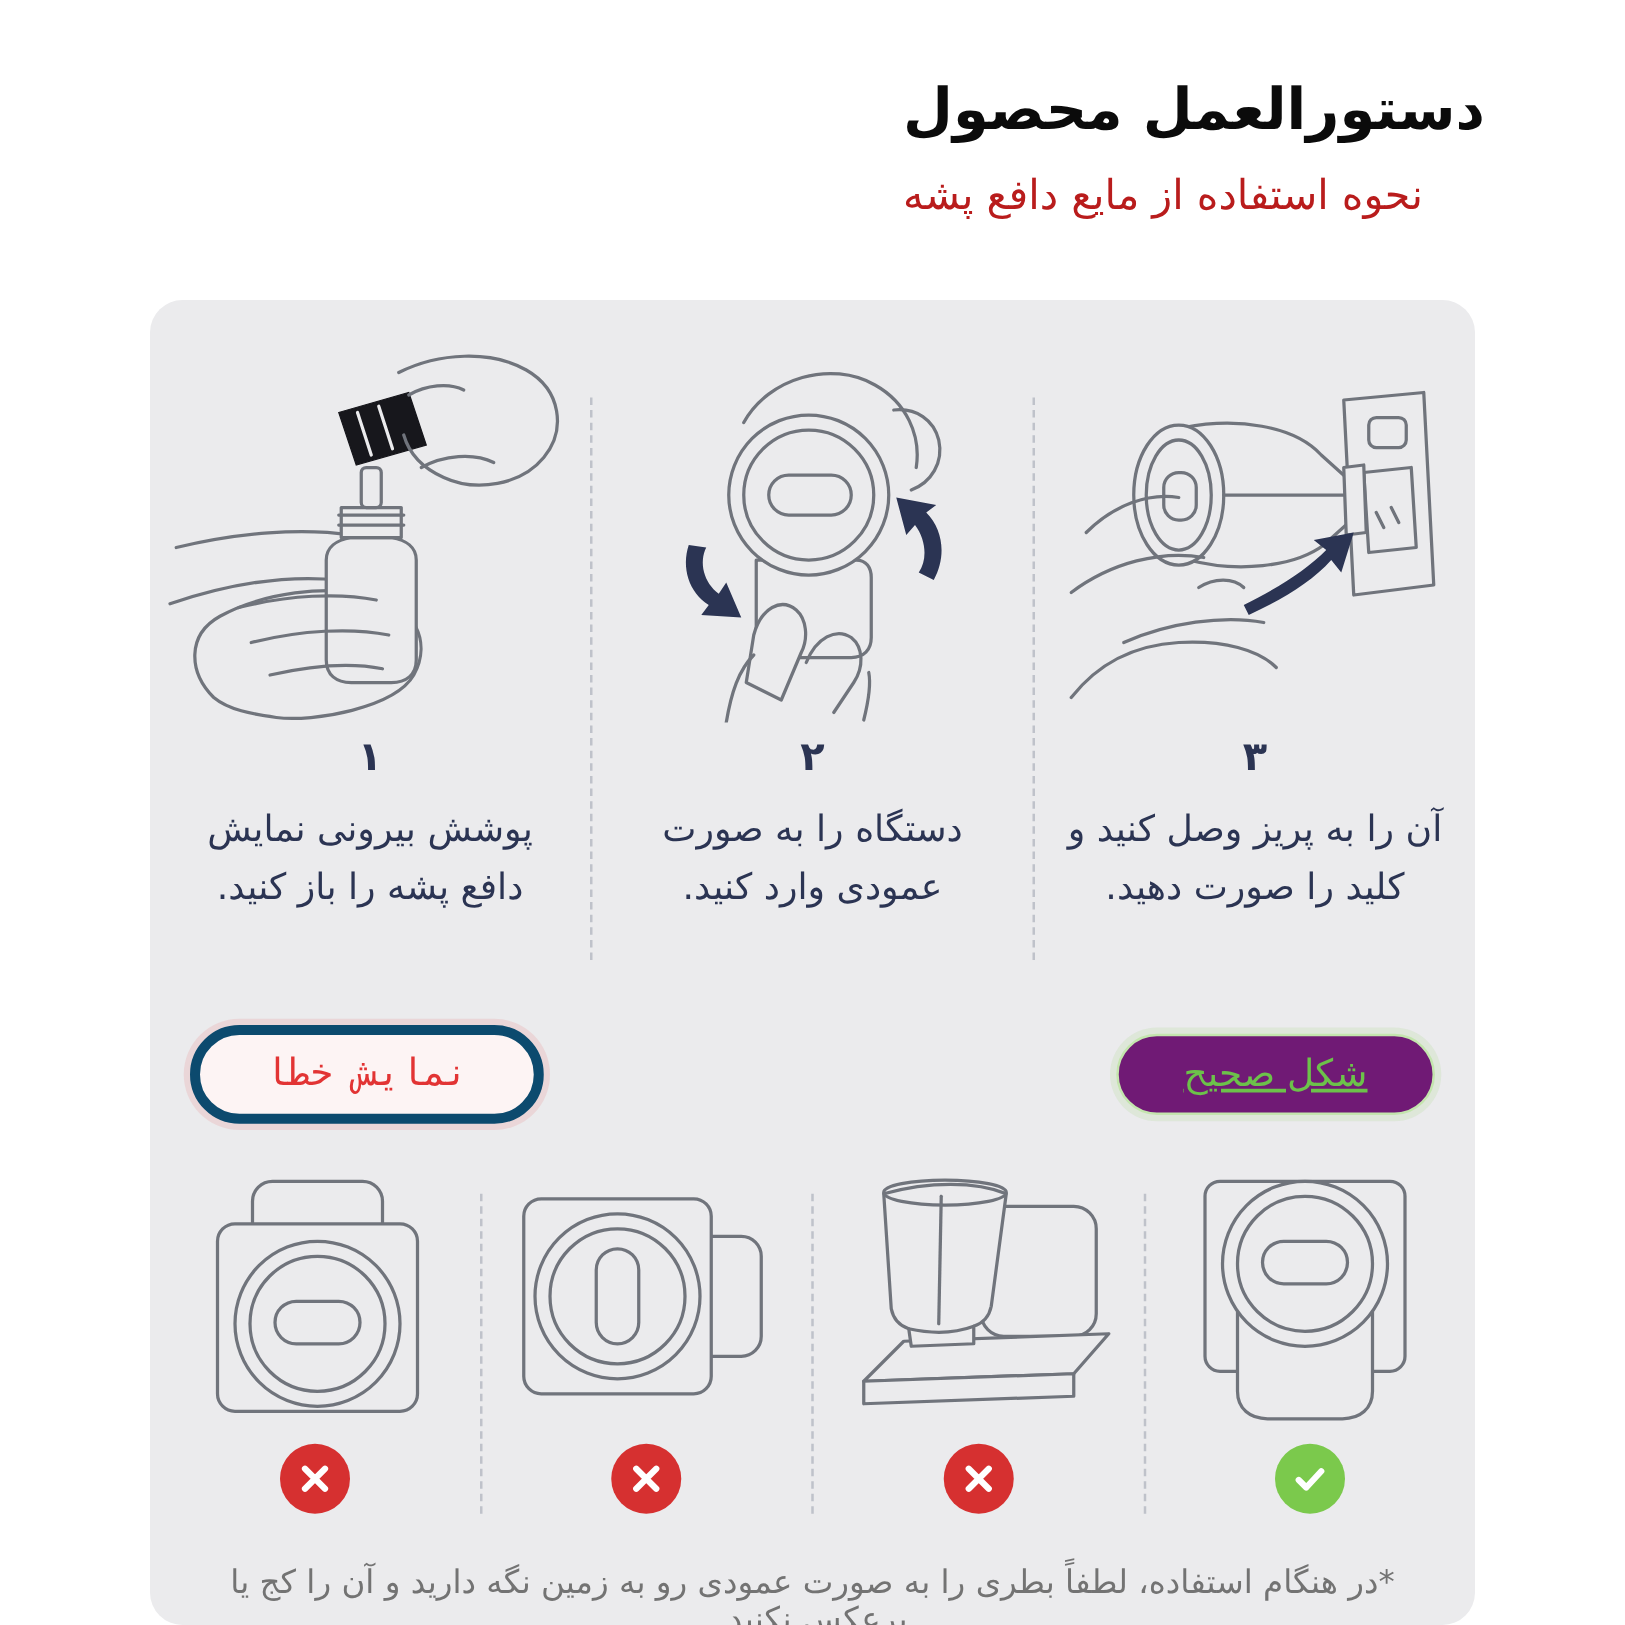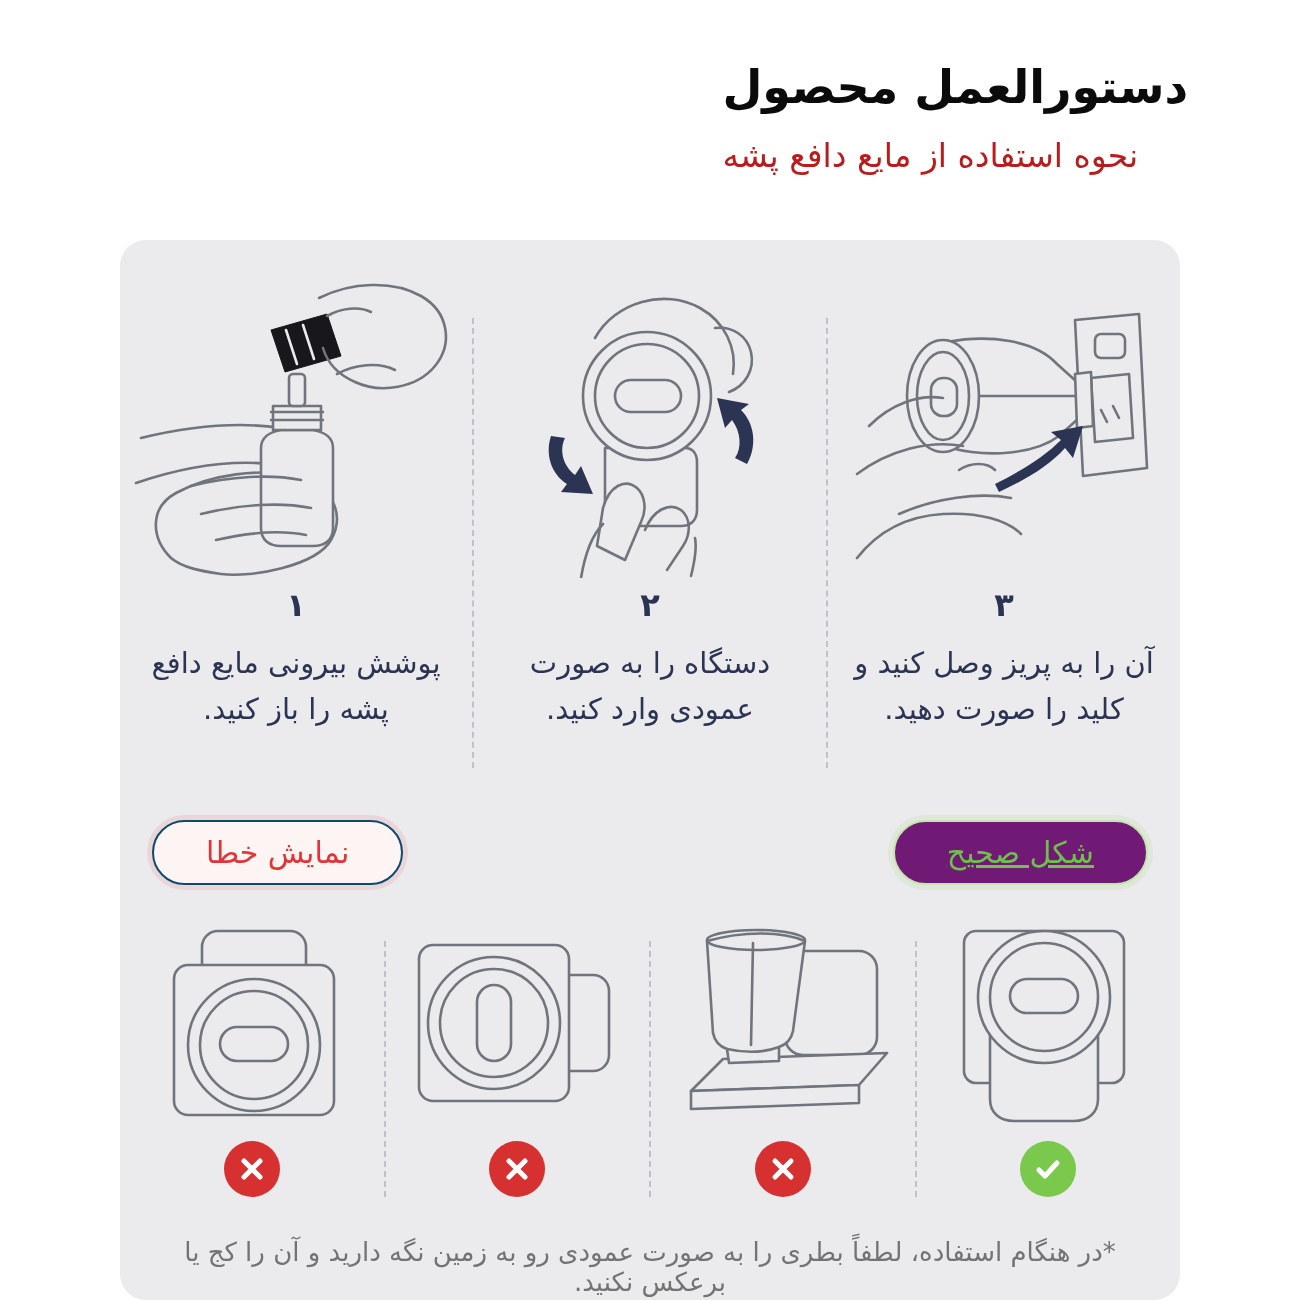--- a/index.html
+++ b/index.html
@@ -22,22 +22,22 @@
   .step-illu { width:330px; height:300px; }
   .step-number { margin-top:8px; font-size:32px; font-weight:700; color:#2b3453; }
   .step-caption { margin-top:16px; direction:rtl; text-align:center; font-size:29px;
     line-height:1.6; color:#2b3453; max-width:300px; }
   .vdivider { width:0; border-left:2px dashed #bfc2ca; height:450px; margin-top:40px; }
 
   
   .badges { display:flex; justify-content:space-between; align-items:center;
     margin-top:52px; padding:0 32px; }
   .pill { direction:rtl; font-size:30px; padding:13px 52px; border-radius:44px; }
-  .pill.error { color:#e23434; border:2px solid #0c4a6e; background:#fdf4f4;
-    box-shadow:0 0 0 5px rgba(235,120,120,0.18); }
+  .pill.error { color:#e23434; border:8px solid #0c4a6e; background:#fdf4f4;
+    box-shadow:0 0 0 5px rgba(235,120,120,0.18);font-family:Liberation Mono, monospace; }
   .pill.correct { color:#6cc24a; border:2px solid #c4e5ae; background:#701a75;
     box-shadow:0 0 0 5px rgba(150,210,110,0.15);text-decoration:underline; }
 
   
   .results { display:flex; flex-direction:row; margin-top:28px; }
   .result { width:264px; display:flex; flex-direction:column; align-items:center; }
   .result-illu { width:240px; height:222px; }
   .mark { margin-top:6px; width:56px; height:56px; border-radius:50%;
     display:flex; align-items:center; justify-content:center; }
   .mark.x { background:#d63030; }
@@ -86,21 +86,21 @@
           <path class="ln" d="M85 262 C 120 254 150 252 175 257"></path>
 
           <path class="dark" d="M140 52 L 196 36 L 210 78 L 154 94 Z"></path>
           <path class="ln" d="M155 52 L 166 86 M172 47 L 183 81" style="stroke:#ebebed"></path>
 
           <path class="ln" d="M188 20 C 220 4 262 2 290 18 C 318 34 322 66 304 88 C 286 110 250 116 224 104 C 206 96 196 84 192 70"></path>
           <path class="ln" d="M196 38 C 210 30 228 28 240 34"></path>
           <path class="ln" d="M206 96 C 224 86 248 84 264 92"></path>
         </svg>
         <div class="step-number">۱</div>
-        <div class="step-caption">پوشش بیرونی مایع دافع پشه را باز کنید.</div>
+        <div class="step-caption">پوشش بیرونی نمایش دافع پشه را باز کنید.</div>
       </div>
 
       <div class="vdivider"></div>
 
       <div class="step">
         <svg class="step-illu" viewBox="0 0 330 300">
 
           <path class="ln" d="M110 60 C 130 24 180 10 215 30 C 240 44 252 70 248 96"></path>
           <path class="ln" d="M230 50 C 248 48 262 58 266 74 C 270 92 260 108 244 114"></path>
 

